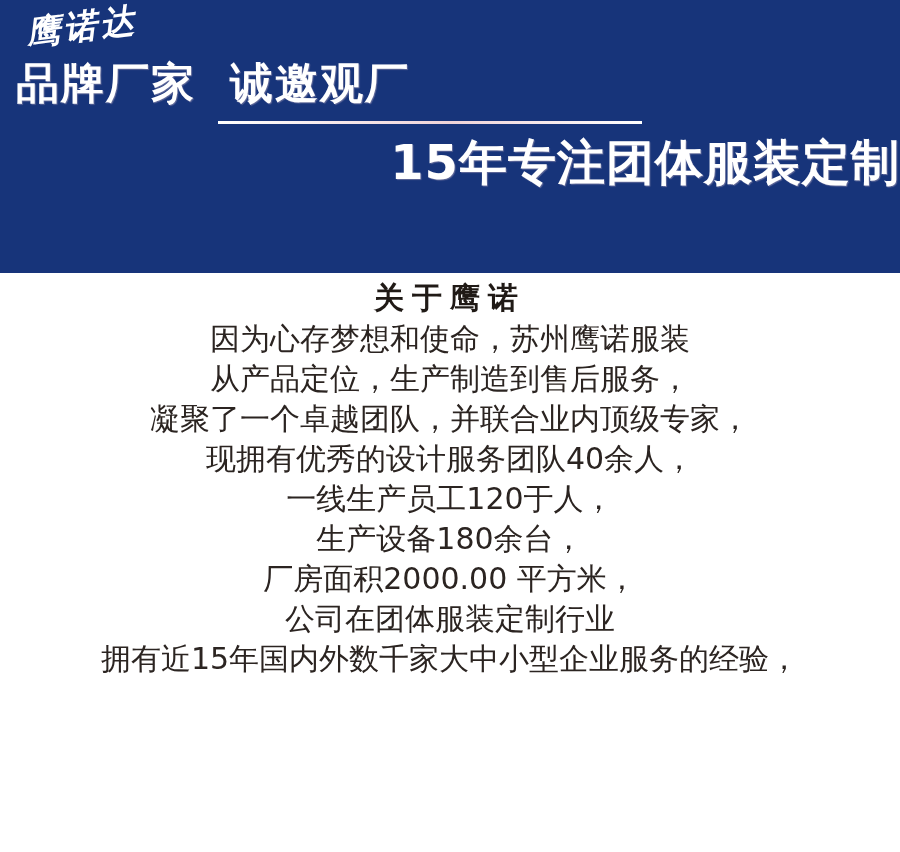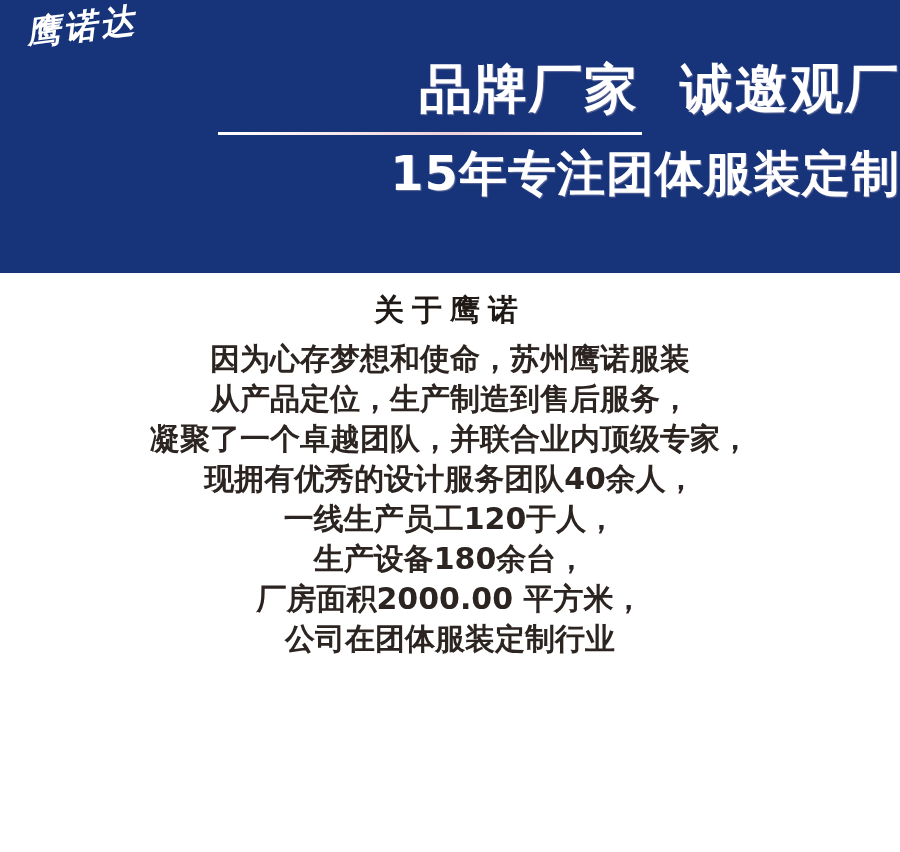--- a/index.html
+++ b/index.html
@@ -27,67 +27,68 @@
     font-size: 34px;
     font-weight: bold;
     font-style: italic;
     letter-spacing: 3px;
     transform: rotate(-7deg);
     line-height: 1.1;
     white-space: nowrap;
   }
   .banner-title {
     padding-top: 60px;
-    text-align: right;
+    text-align: left;
     color: #ffffff;
-    font-size: 53px;
+    font-size: 43px;
     font-weight: 800;
     line-height: 1.1;
     letter-spacing: 2px;
     white-space: pre;
     text-shadow: 1px 1px 1px rgba(240, 210, 215, 0.35);
+    padding-left: 16px;
   }
   .banner-divider {
     width: 424px;
     height: 3px;
     margin: 14px auto 0;
     transform: translateX(-20px);
     background: linear-gradient(90deg, #ffffff 0%, #eed3d9 55%, #ffffff 100%);
   }
   .banner-subtitle {
     margin-top: 13px;
     text-align: right;
     color: #ffffff;
     font-size: 48px;
     font-weight: 800;
     line-height: 1.05;
     letter-spacing: 1px;
     text-shadow: 1px 1px 1px rgba(240, 210, 215, 0.35);
   }
   
   .about {
-    padding-top: 19px;
+    padding-top: 7px;
     background: #ffffff;
   }
   .about-heading {
     margin: 0;
     text-align: center;
     color: #201a16;
     font-size: 30px;
     font-weight: 800;
     letter-spacing: 8px;
     line-height: 36px;
   }
   .about-lines {
-    margin-top: 11px;
+    margin-top: 3px;
     text-align: center;
     color: #2b2421;
     font-size: 30px;
     line-height: 40px;
-    font-weight: 700;
+    font-weight: 400;
   }
   .about-line { white-space: pre; }
 </style>
 </head>
 <body>
 
 <div class="page">
 
   <header class="banner">
     <div class="logo">鹰诺达</div>
@@ -100,16 +101,17 @@
     <h2 class="about-heading">关于鹰诺</h2>
     <div class="about-lines">
       <div class="about-line">因为心存梦想和使命，苏州鹰诺服装</div>
       <div class="about-line">从产品定位，生产制造到售后服务，</div>
       <div class="about-line">凝聚了一个卓越团队，并联合业内顶级专家，</div>
       <div class="about-line">现拥有优秀的设计服务团队40余人，</div>
       <div class="about-line">一线生产员工120于人，</div>
       <div class="about-line">生产设备180余台，</div>
       <div class="about-line">厂房面积2000.00 平方米，</div>
       <div class="about-line">公司在团体服装定制行业</div>
+      <div class="about-line">拥有近15年国内外数千家大中小型企业服务的经验，</div>
     </div>
   </main>
 
 </div>
 
 </body></html>

